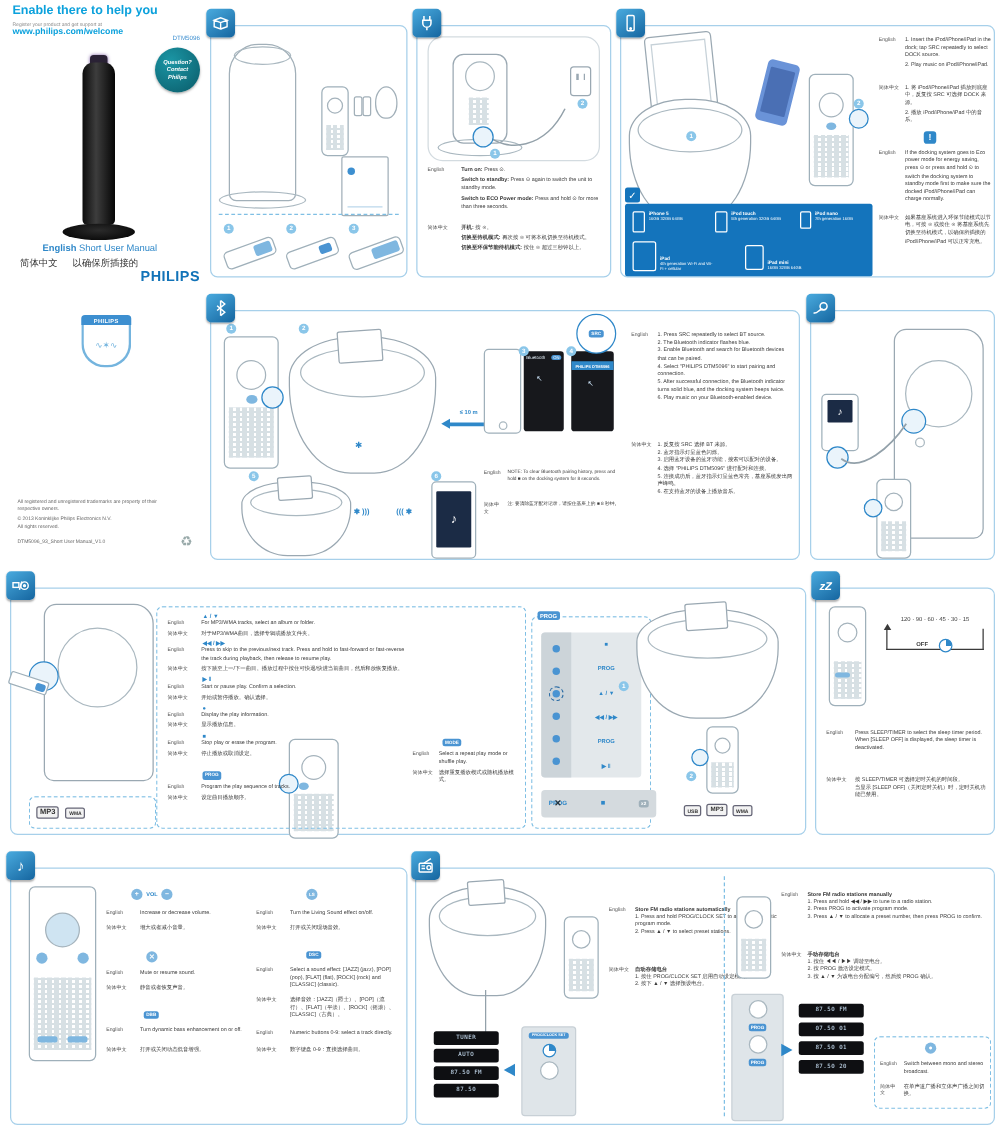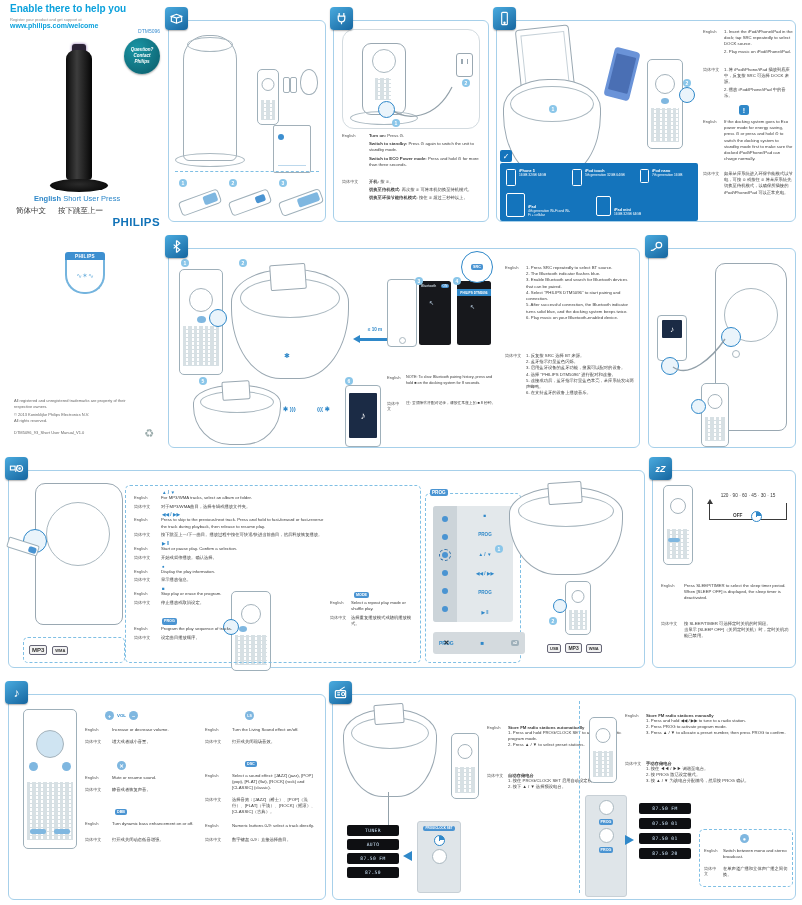--- a/index.html
+++ b/index.html
@@ -75,25 +75,25 @@
     </div>
     <div style="position:absolute;left:46px;top:40px;width:46px;height:152px">
       <div style="position:absolute;left:16px;top:0;width:14px;height:10px;background:#2a2235;border-radius:3px 3px 0 0;box-shadow:0 0 3px #7a5aa0"></div>
       <div style="position:absolute;left:10px;top:6px;width:26px;height:130px;border-radius:9px 9px 4px 4px;
                   background:linear-gradient(90deg,#0c0c0c,#3d3d3d 42%,#050505)"></div>
       <div style="position:absolute;left:-6px;bottom:4px;width:58px;height:13px;border-radius:50%;
                   background:radial-gradient(ellipse at 50% 40%,#2b2b2b,#000)"></div>
     </div>
     <div style="position:absolute;left:24px;top:190px;font-size:7.5px;color:#2f88c9;white-space:nowrap">
       <b>English</b>
-      <span>Short User Press</span>
+      <span>Short User Manual</span>
     </div>
     <div style="position:absolute;left:6px;top:202px;font-size:7.5px;color:#333;white-space:nowrap">
       <span>简体中文</span>
-      <span style="margin-left:10px">按下跳至上一</span>
+      <span style="margin-left:10px">以确保所插接的</span>
     </div>
     <div style="position:absolute;right:0;bottom:-2px;font-size:11.5px;font-weight:bold;color:#1273b8;letter-spacing:.4px">PHILIPS</div>
   </div>
 
   <div class="panel" style="left:10px;top:240px;width:150px;height:202px">
     <div style="position:absolute;left:55px;top:12px;width:40px;height:46px">
       <div style="background:#3d8fd0;color:#fff;font-size:4.6px;font-weight:bold;text-align:center;
                   padding:1.5px 0;border-radius:3px 3px 0 0;letter-spacing:.3px">PHILIPS</div>
       <div style="height:32px;border:2px solid #74b4de;border-top:none;border-radius:0 0 19px 19px;
                   color:#74b4de;font-size:7px;display:flex;align-items:center;justify-content:center">∿✶∿</div>

